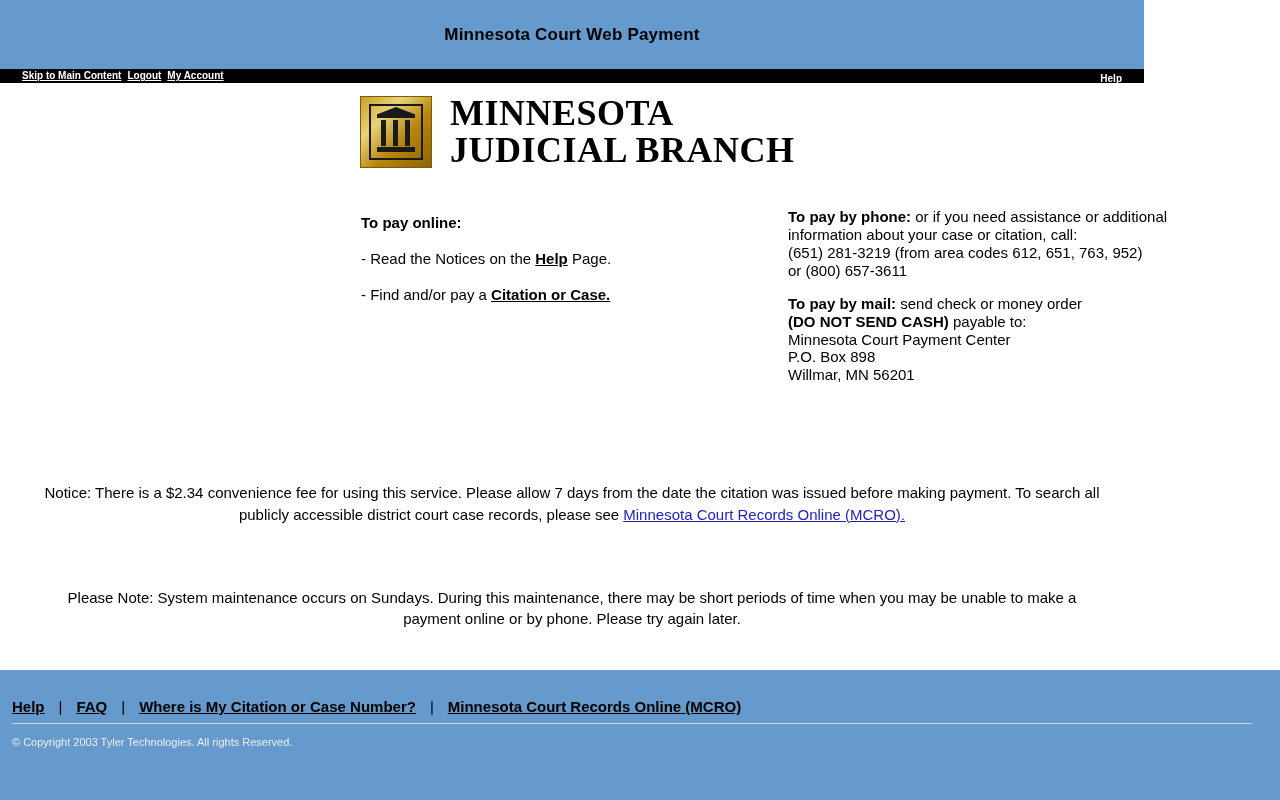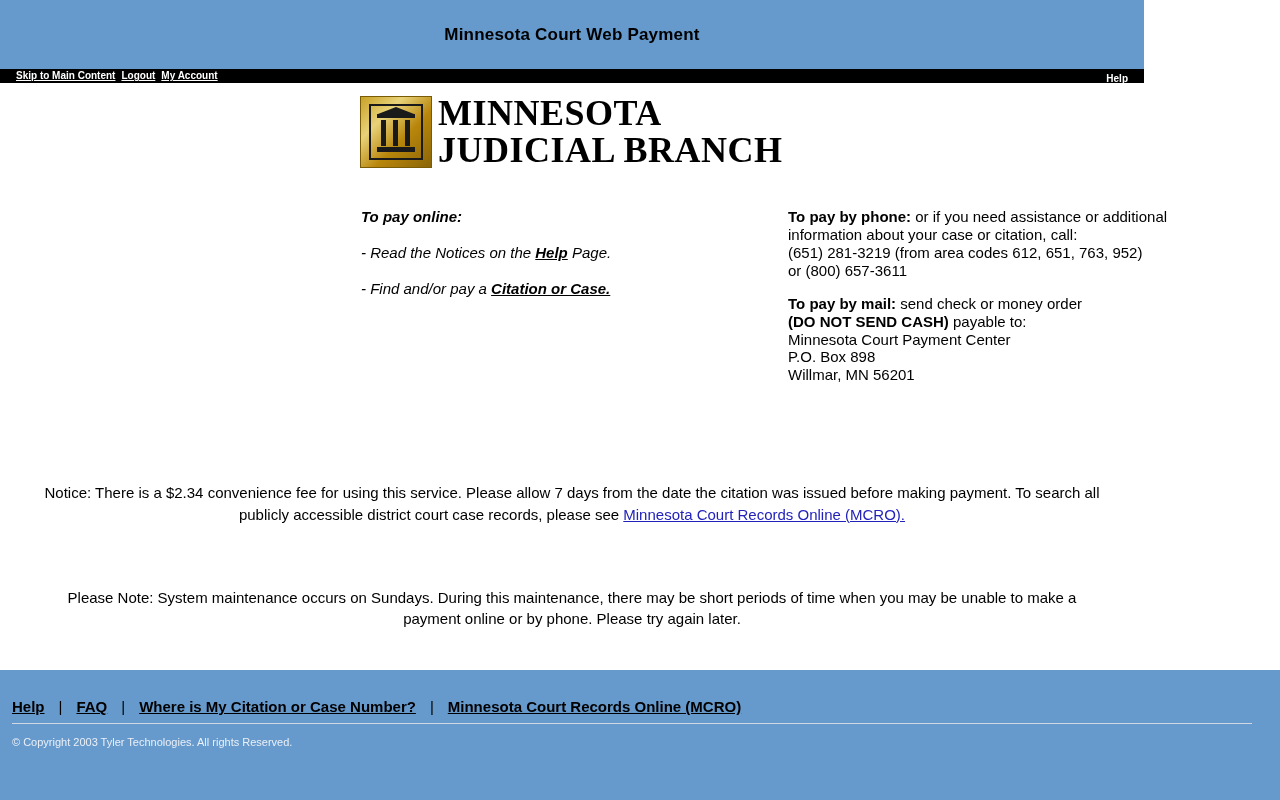--- a/index.html
+++ b/index.html
@@ -37,21 +37,21 @@
   }
 
   
   .accessbar {
     height: 14px;
     background: #000000;
     color: #ffffff;
     display: flex;
     align-items: center;
     justify-content: space-between;
-    padding: 0 16px;
+    padding: 0 22px;
     box-sizing: border-box;
   }
   .accessbar .left {
     display: flex;
     align-items: center;
     gap: 6px;
   }
   .accessbar a {
     color: #ffffff;
     font-size: 10px;
@@ -60,21 +60,21 @@
     line-height: 10px;
     cursor: pointer;
   }
 
   
   .logo-row {
     padding-top: 12px;
     padding-left: 360px;
     display: flex;
     align-items: center;
-    gap: 6px;
+    gap: 18px;
   }
   .seal {
     width: 72px;
     height: 72px;
     background: linear-gradient(135deg, #c9a227 0%, #e8d27a 30%, #b8860b 60%, #8a6508 100%);
     display: flex;
     align-items: center;
     justify-content: center;
     border: 1px solid #7a5b06;
     box-sizing: border-box;
@@ -92,23 +92,22 @@
 
   
   .info {
     position: relative;
     margin-top: 40px;
     height: 230px;
   }
   .col-left {
     position: absolute;
     left: 361px;
-    top: 0;
+    top: 6px;
     width: 380px;
-    font-style: italic;
   }
   .col-right {
     position: absolute;
     left: 788px;
     top: 0;
     width: 420px;
     line-height: 1.18;
   }
   .col-left p {
     margin: 0 0 19px 0;

